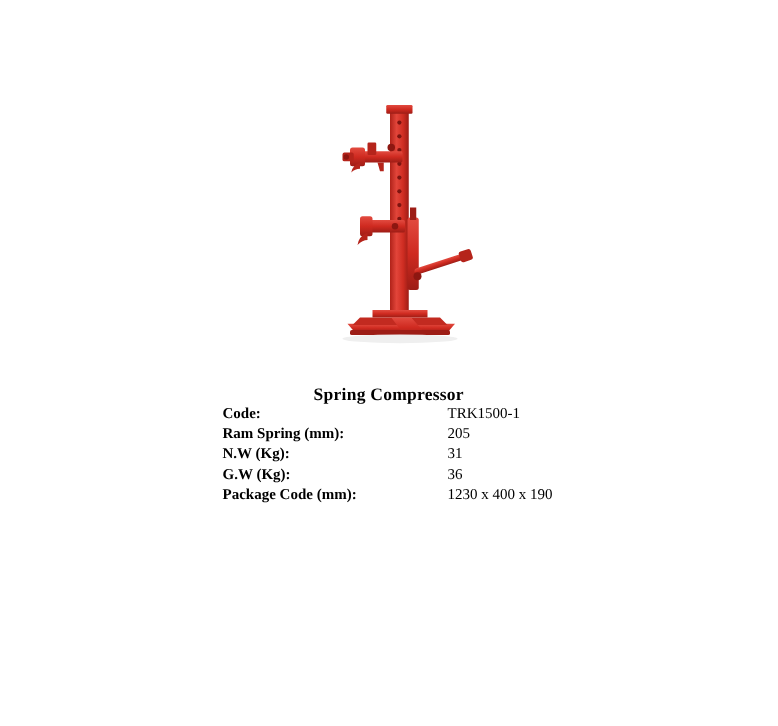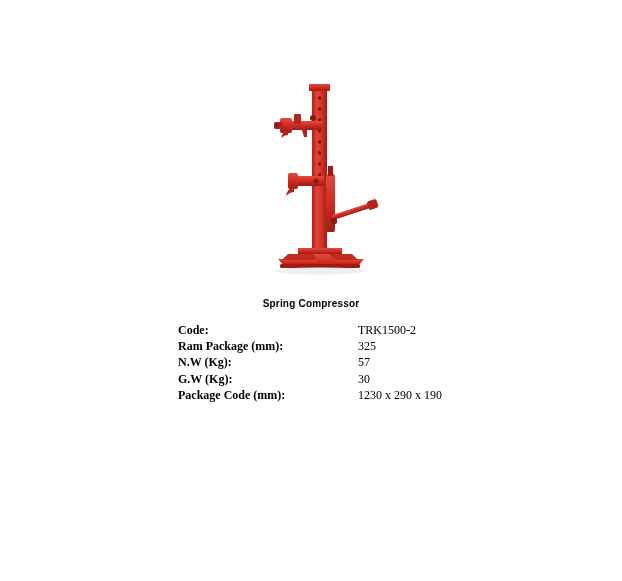--- a/index.html
+++ b/index.html
@@ -30,26 +30,26 @@
   }
 
   .prod-svg {
     display: block;
   }
 
   
   .product-title {
     position: absolute;
     left: 0;
-    top: 298px;
+    top: 309px;
     width: 622px;
     text-align: center;
-    font-family: Liberation Sans, sans-serif;
+    font-family: Liberation Serif, serif;
     font-weight: bold;
-    font-size: 10px;
+    font-size: 14px;
     letter-spacing: 0.2px;
     color: #000;
   }
 
   
   .spec-table {
     position: absolute;
     left: 178px;
     top: 322px;
     border-collapse: collapse;
@@ -140,34 +140,34 @@
       <ellipse cx="62" cy="193" rx="46" ry="3.5" fill="#efefef"></ellipse>
     </svg>
   </div>
 
   <div class="product-title">Spring Compressor</div>
 
   <table class="spec-table">
     <tbody>
       <tr>
         <td class="spec-label">Code:</td>
-        <td class="spec-value">TRK1500-2</td>
+        <td class="spec-value">TRK1500-1</td>
       </tr>
       <tr>
-        <td class="spec-label">Ram Package (mm):</td>
-        <td class="spec-value">325</td>
+        <td class="spec-label">Ram Spring (mm):</td>
+        <td class="spec-value">205</td>
       </tr>
       <tr>
         <td class="spec-label">N.W (Kg):</td>
-        <td class="spec-value">57</td>
+        <td class="spec-value">31</td>
       </tr>
       <tr>
         <td class="spec-label">G.W (Kg):</td>
-        <td class="spec-value">30</td>
+        <td class="spec-value">36</td>
       </tr>
       <tr>
         <td class="spec-label">Package Code (mm):</td>
-        <td class="spec-value">1230 x 290 x 190</td>
+        <td class="spec-value">1230 x 400 x 190</td>
       </tr>
     </tbody>
   </table>
 
 </div>
 
 </body></html>

